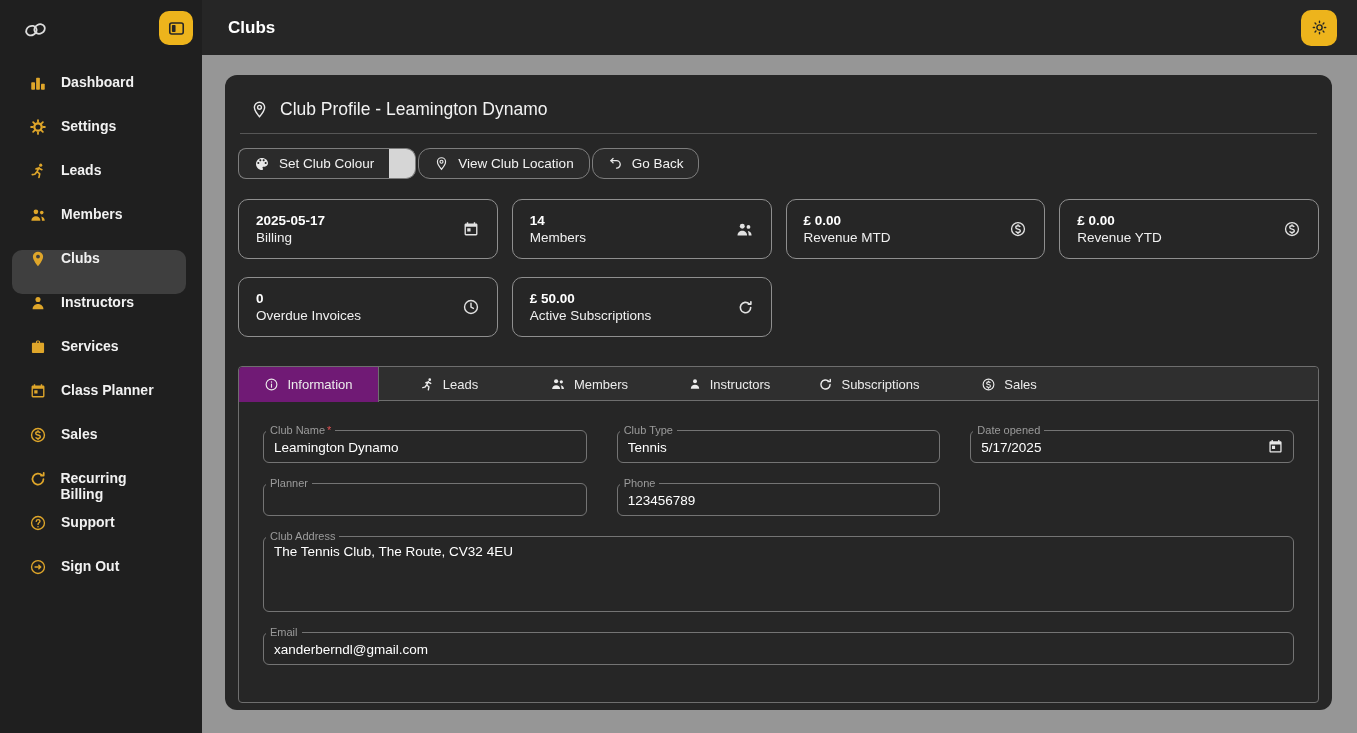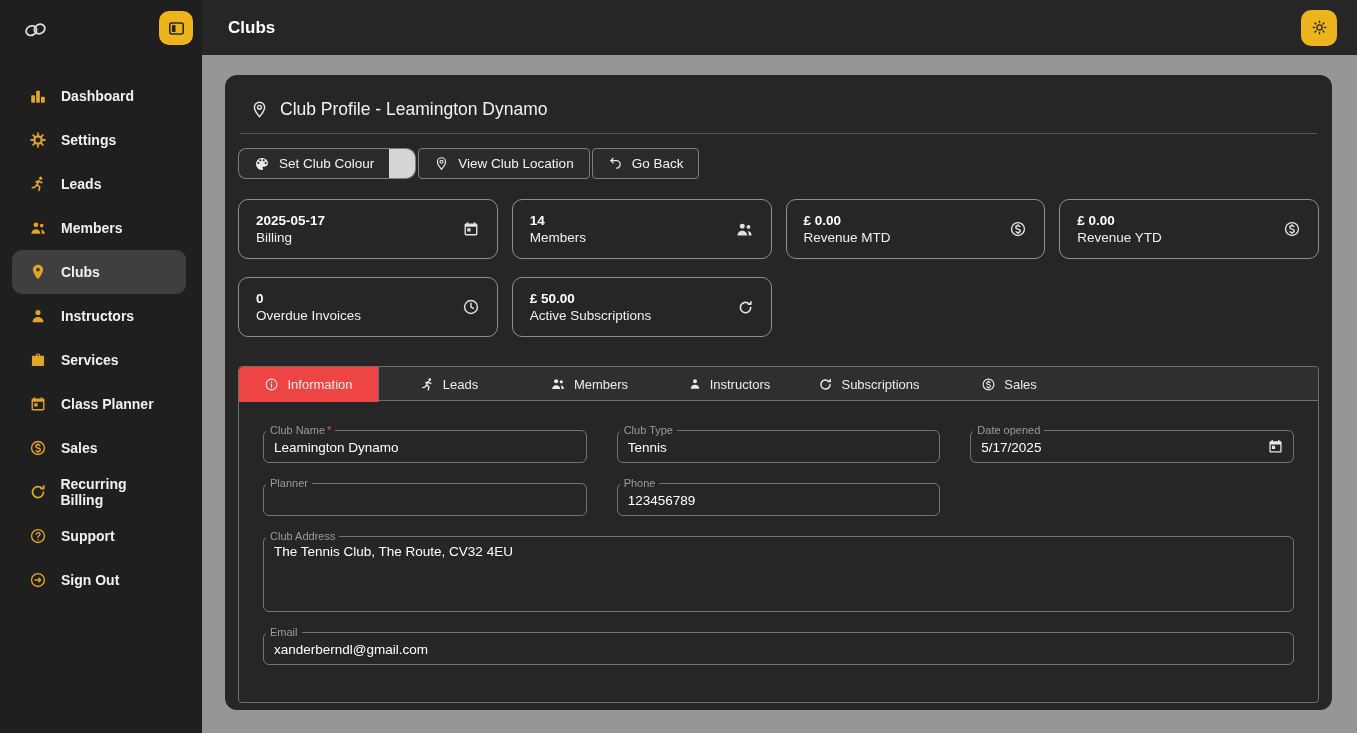--- a/index.html
+++ b/index.html
@@ -19,21 +19,21 @@
   }
   .sidebar-top { position:relative; height:58px; }
   .logo { position:absolute; left:22px; top:20px; color:#dcdcdc; }
   .collapse-btn {
     position:absolute; right:9px; top:11px; width:34px; height:34px;
     background:#edb41c; border:none; border-radius:10px; cursor:pointer;
     display:flex; align-items:center; justify-content:center; color:#262626;
   }
   .nav { margin-top:16px; }
   .nav-item {
-    display:flex; align-items:center; gap:13px;
+    display:flex; align-items:flex-start; gap:13px;
     height:44px; margin:0 16px 0 12px; padding:0 16px;
     border-radius:10px; color:#f1f1f1; font-size:14px; font-weight:600; cursor:pointer;
   }
   .nav-item.active { background:#3f3f3f; }
   .nav-item .icon { width:20px; color:#dfa62a; }
 
   
   .header {
     position:absolute; left:202px; top:0; right:0; height:55px;
     background:#262626; display:flex; align-items:center; justify-content:space-between;
@@ -54,21 +54,21 @@
   .panel-title-row {
     display:flex; align-items:center; gap:11px;
     padding:24px 12px 13px; color:#f2f2f2; font-size:17.5px;
   }
   .panel-title-row .icon { color:#e8e8e8; }
   .panel-divider { border-bottom:1px solid #565656; margin:0 2px; }
 
   .actions-row { display:flex; gap:2px; margin:14px 0 0 0; }
   .btn {
     display:flex; align-items:center; gap:9px; height:31px; padding:0 15px;
-    background:#2b2b2b; border:1px solid #7d7d7d; border-radius:4px;
+    background:#2b2b2b; border:1px solid #7d7d7d; border-radius:12px;
     color:#f2f2f2; font-size:13.5px; cursor:pointer; font-family:inherit;
   }
   .btn .icon { color:#e8e8e8; }
   .colour-group { display:flex; }
   .colour-group .btn { border-radius:8px 0 0 8px; border-right:none; }
   .swatch {
     width:27px; height:31px; background:#d6d6d6;
     border:1px solid #7d7d7d; border-left:none; border-radius:0 10px 10px 0; cursor:pointer;
   }
 
@@ -95,21 +95,21 @@
     display:flex; align-items:flex-start; height:34px;
     background:#2f2f2f; border-bottom:1px solid #6e6e6e;
     border-radius:4px 4px 0 0;
   }
   .tab {
     width:140px; height:34px; display:flex; align-items:center; justify-content:center;
     gap:8px; color:#ececec; font-size:13px; cursor:pointer;
   }
   .tab .icon { color:#ececec; }
   .tab.active {
-    height:35px; background:#ef4444; border-right:1px solid #6e6e6e;
+    height:35px; background:#701a75; border-right:1px solid #6e6e6e;
     border-top-left-radius:4px;
   }
 
   
   .form {
     padding:29px 24px 20px; display:grid;
     grid-template-columns:1fr 1fr 1fr; column-gap:30px; row-gap:20px;
   }
   .field { position:relative; border:1px solid #747474; border-radius:6px; min-height:33px; }
   .field-label {

